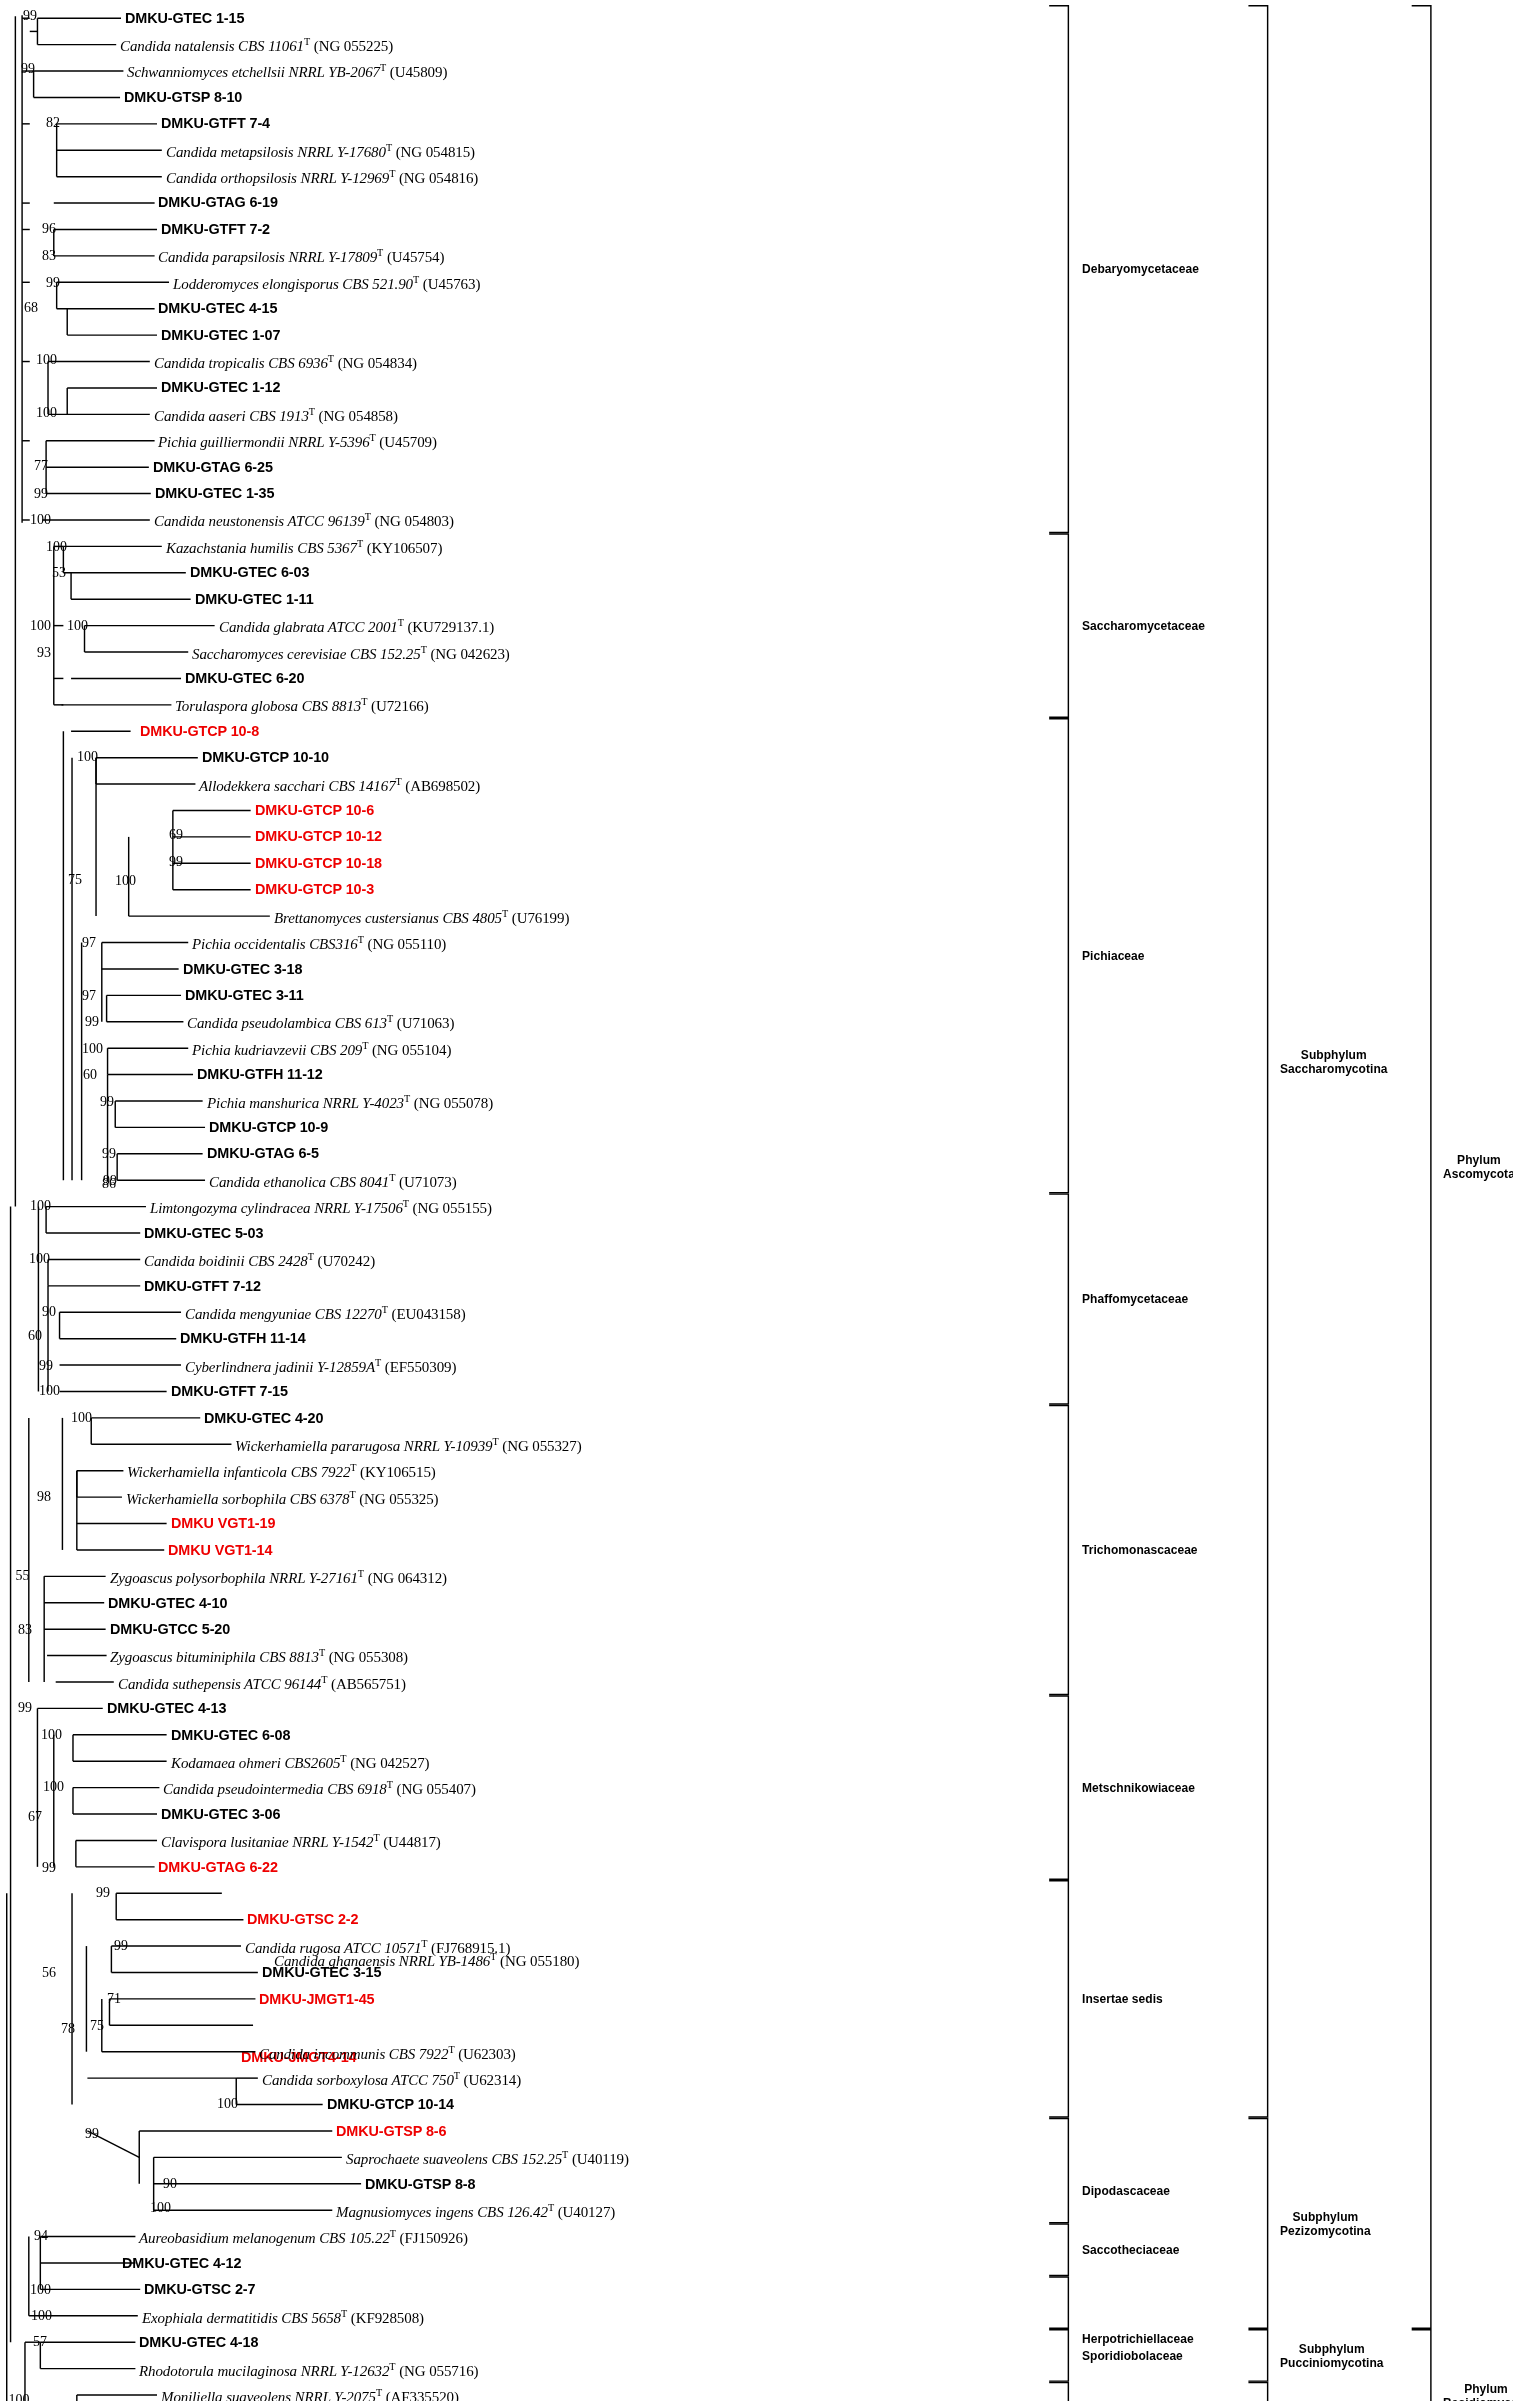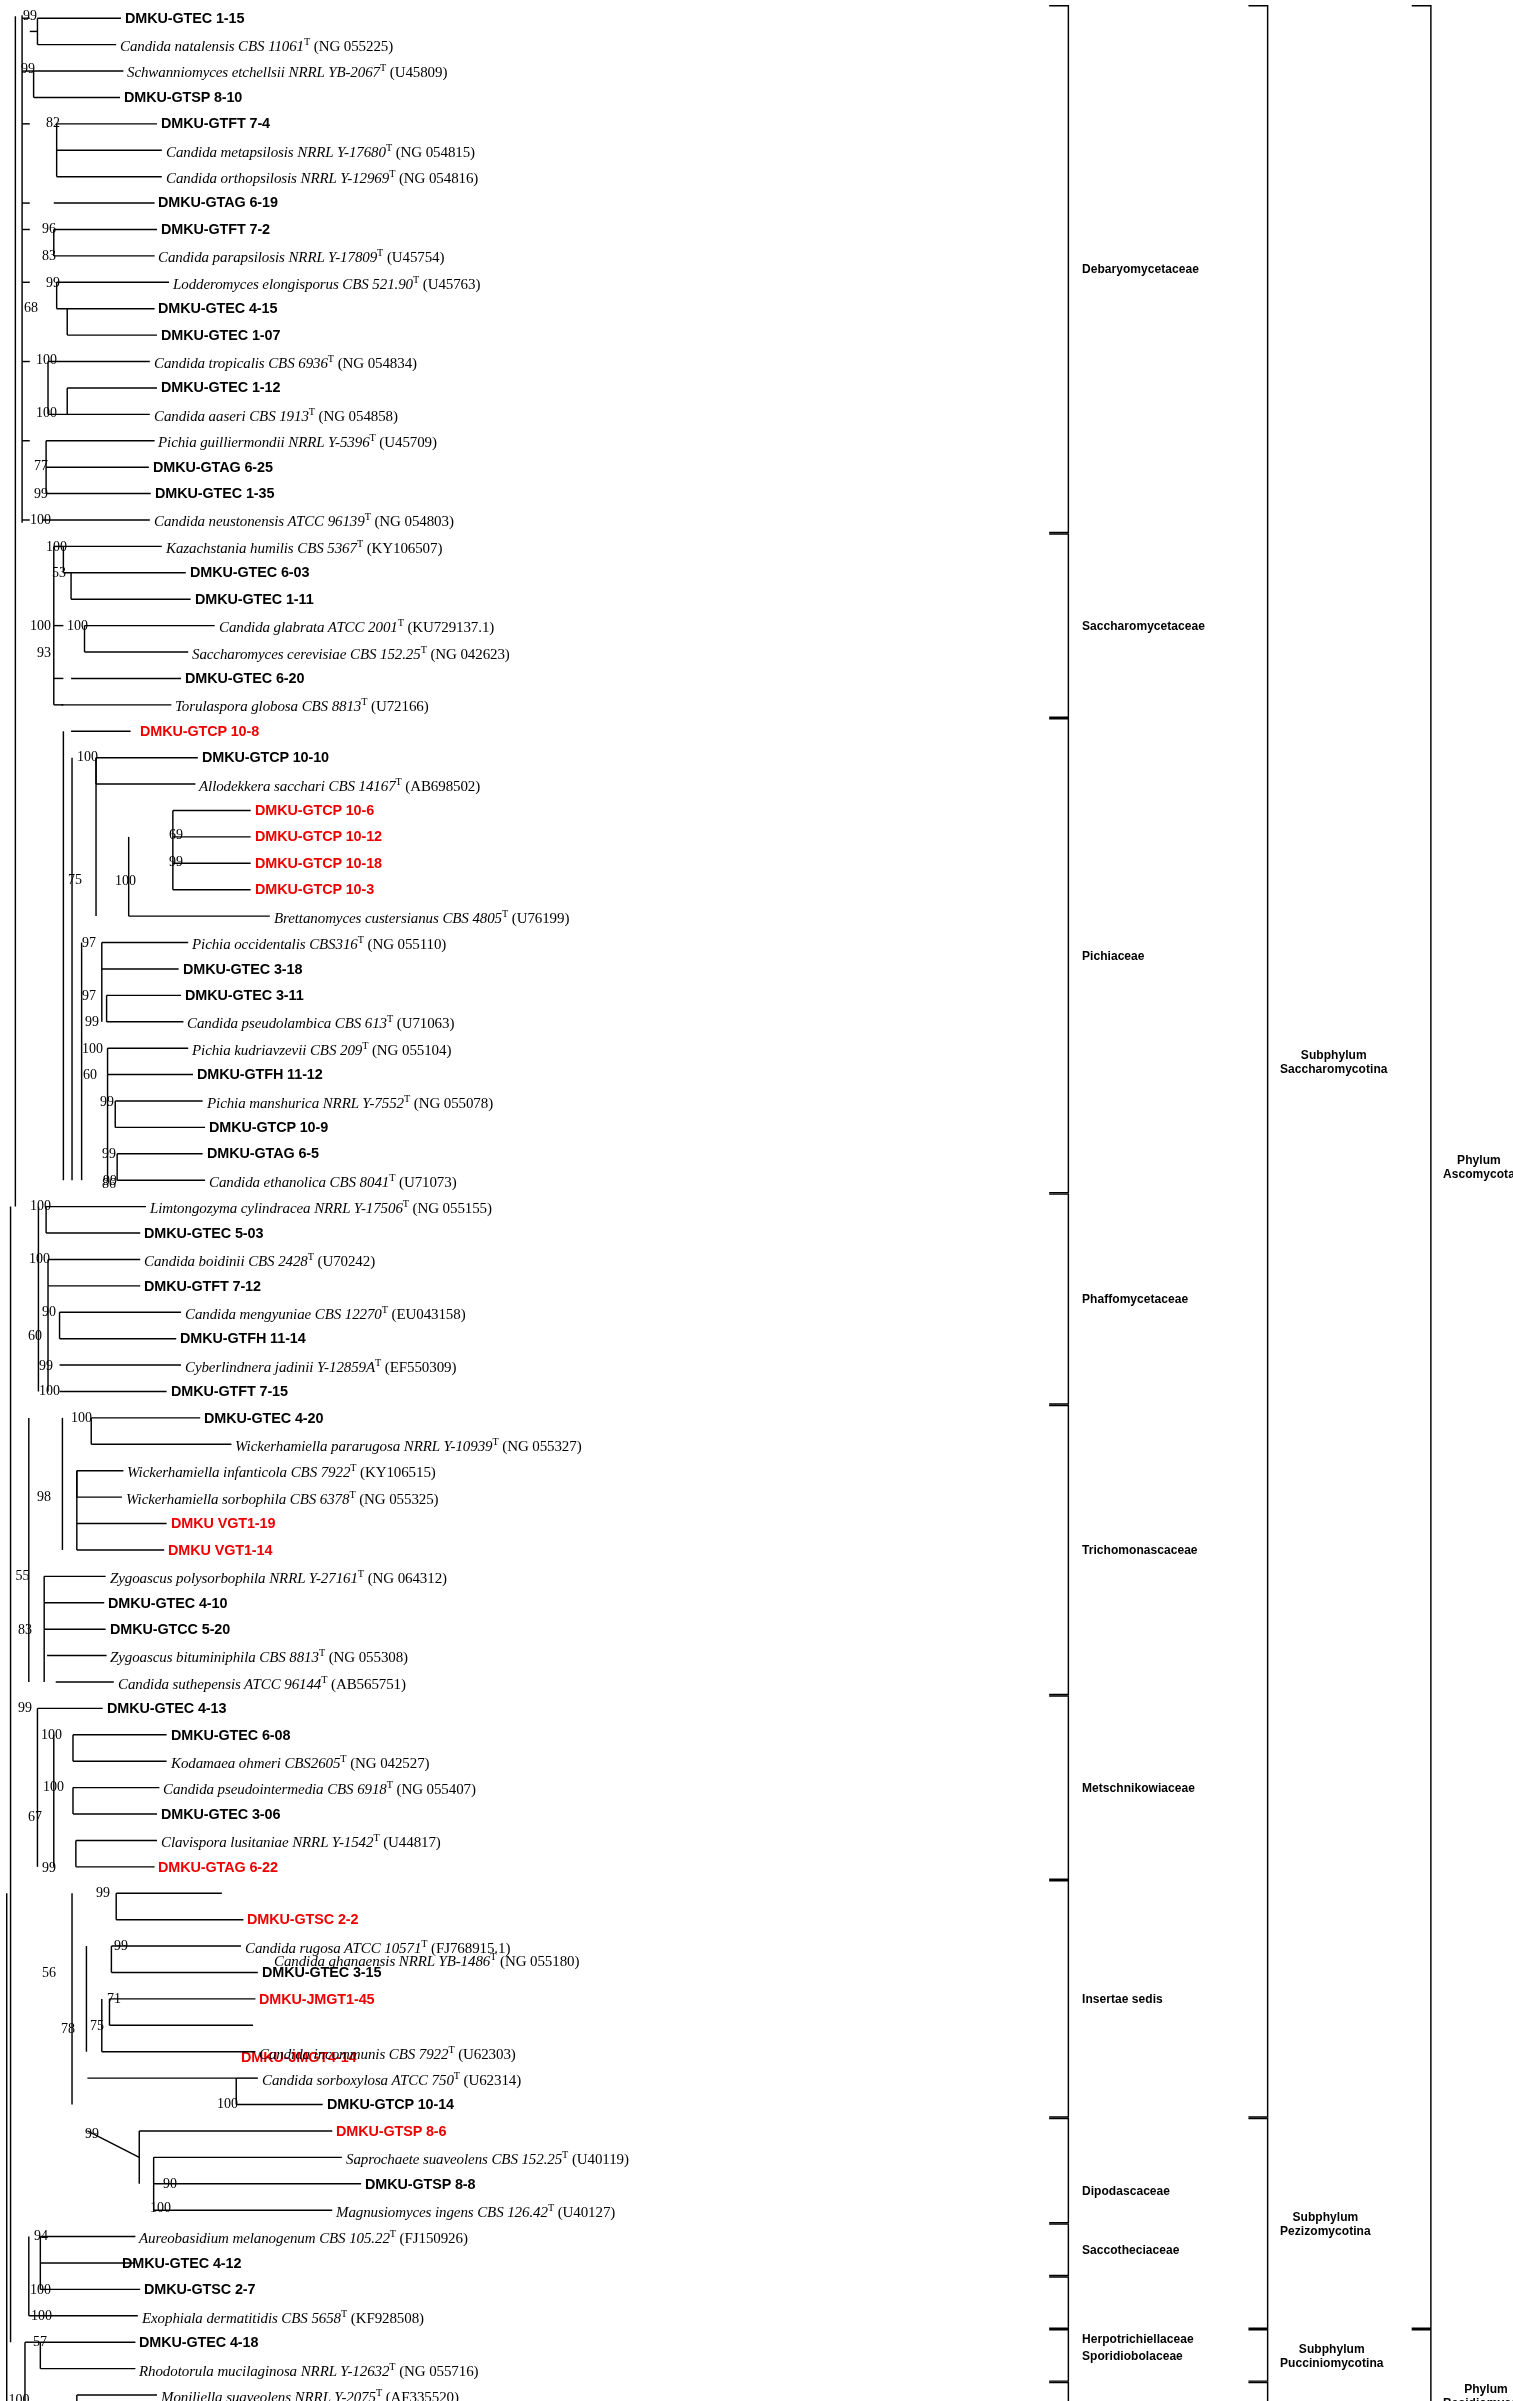--- a/index.html
+++ b/index.html
@@ -59,21 +59,21 @@
     <div class="taxon strain red" style="left: 255px; top: 829px;"><span>DMKU-GTCP 10-12</span></div>
     <div class="taxon strain red" style="left: 255px; top: 856px;"><span>DMKU-GTCP 10-18</span></div>
     <div class="taxon strain red" style="left: 255px; top: 882px;"><span>DMKU-GTCP 10-3</span></div>
     <div class="taxon ref" style="left: 274px; top: 909px;"><span>Brettanomyces custersianus CBS 4805</span><span class="sup">T</span> <span class="nm">(U76199)</span></div>
     <div class="taxon ref" style="left: 192px; top: 935px;"><span>Pichia occidentalis CBS316</span><span class="sup">T</span> <span class="nm">(NG 055110)</span></div>
     <div class="taxon strain" style="left: 183px; top: 962px;"><span>DMKU-GTEC 3-18</span></div>
     <div class="taxon strain" style="left: 185px; top: 988px;"><span>DMKU-GTEC 3-11</span></div>
     <div class="taxon ref" style="left: 187px; top: 1014px;"><span>Candida pseudolambica CBS 613</span><span class="sup">T</span> <span class="nm">(U71063)</span></div>
     <div class="taxon ref" style="left: 192px; top: 1041px;"><span>Pichia kudriavzevii CBS 209</span><span class="sup">T</span> <span class="nm">(NG 055104)</span></div>
     <div class="taxon strain" style="left: 197px; top: 1067px;"><span>DMKU-GTFH 11-12</span></div>
-    <div class="taxon ref" style="left: 207px; top: 1094px;"><span>Pichia manshurica NRRL Y-7552</span><span class="sup">T</span> <span class="nm">(NG 055078)</span></div>
+    <div class="taxon ref" style="left: 207px; top: 1094px;"><span>Pichia manshurica NRRL Y-4023</span><span class="sup">T</span> <span class="nm">(NG 055078)</span></div>
     <div class="taxon strain" style="left: 209px; top: 1120px;"><span>DMKU-GTCP 10-9</span></div>
     <div class="taxon strain" style="left: 207px; top: 1146px;"><span>DMKU-GTAG 6-5</span></div>
     <div class="taxon ref" style="left: 209px; top: 1173px;"><span>Candida ethanolica CBS 8041</span><span class="sup">T</span> <span class="nm">(U71073)</span></div>
     <div class="taxon ref" style="left: 150px; top: 1199px;"><span>Limtongozyma cylindracea NRRL Y-17506</span><span class="sup">T</span> <span class="nm">(NG 055155)</span></div>
     <div class="taxon strain" style="left: 144px; top: 1226px;"><span>DMKU-GTEC 5-03</span></div>
     <div class="taxon ref" style="left: 144px; top: 1252px;"><span>Candida boidinii CBS 2428</span><span class="sup">T</span> <span class="nm">(U70242)</span></div>
     <div class="taxon strain" style="left: 144px; top: 1279px;"><span>DMKU-GTFT 7-12</span></div>
     <div class="taxon ref" style="left: 185px; top: 1305px;"><span>Candida mengyuniae CBS 12270</span><span class="sup">T</span> <span class="nm">(EU043158)</span></div>
     <div class="taxon strain" style="left: 180px; top: 1331px;"><span>DMKU-GTFH 11-14</span></div>
     <div class="taxon ref" style="left: 185px; top: 1358px;"><span>Cyberlindnera jadinii Y-12859A</span><span class="sup">T</span> <span class="nm">(EF550309)</span></div>

